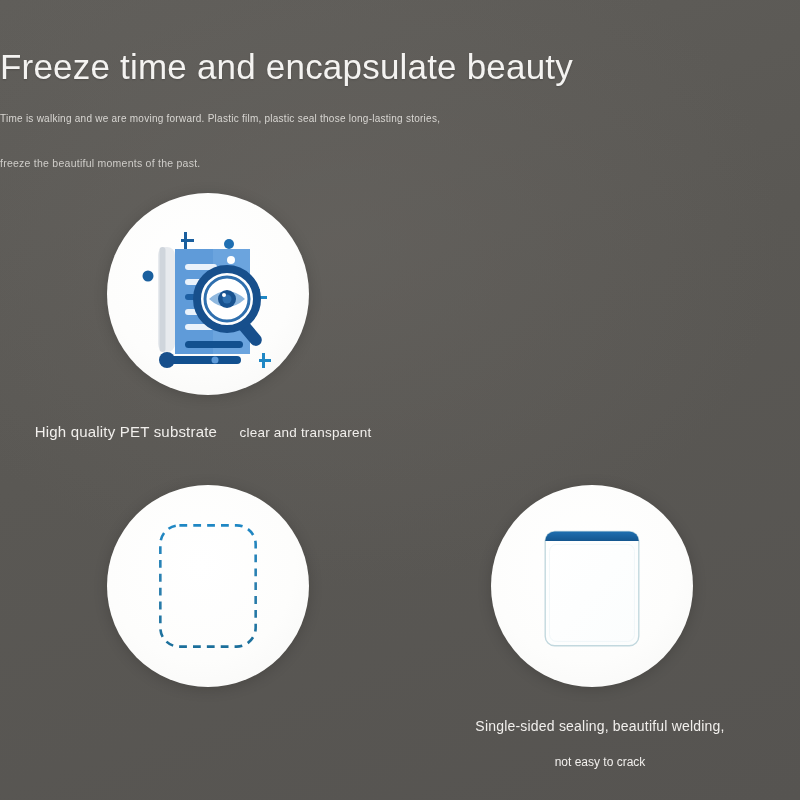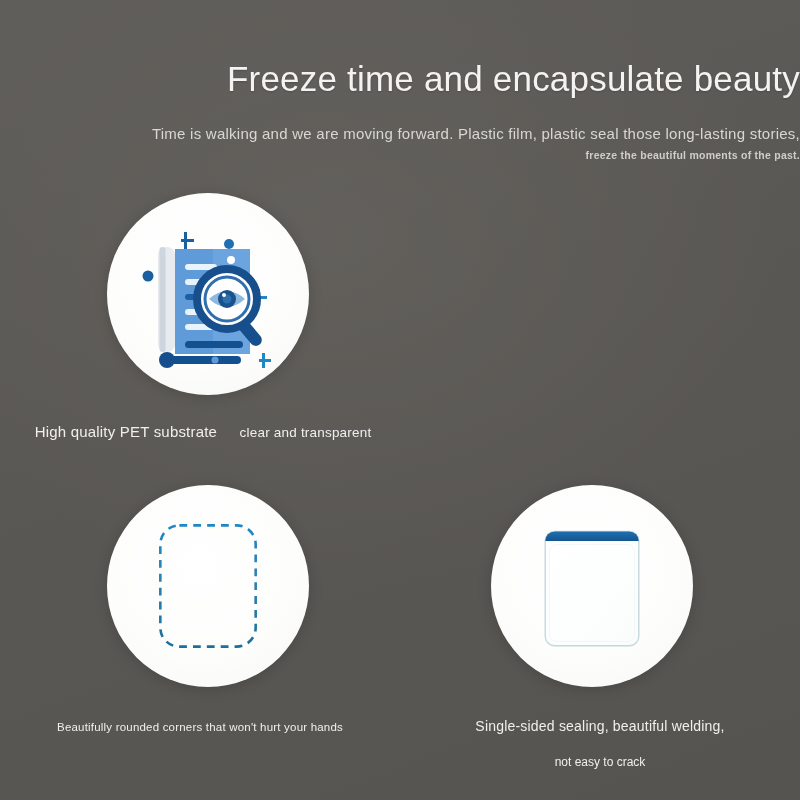--- a/index.html
+++ b/index.html
@@ -15,44 +15,43 @@
   .bg-wash {
     position:absolute; inset:0;
     background:
       radial-gradient(ellipse 90% 70% at 42% 30%, rgba(104,101,97,0.55) 0%, rgba(104,101,97,0) 62%),
       linear-gradient(160deg, #605e5a 0%, #5a5854 45%, #565451 100%);
     pointer-events:none;
   }
   .stage { position:relative; width:800px; height:800px; }
 
   
-  .header { position:absolute; top:12px; left:0; width:800px; text-align:right; }
+  .header { position:absolute; top:0; left:0; width:800px; text-align:left; }
   .title {
     margin-top:48px;
     font-size:35px;
     font-weight:400;
     color:#f4f3f1;
     letter-spacing:0.2px;
     line-height:1.1;
     text-shadow:0 1px 2px rgba(0,0,0,0.18);
   }
   .subtitle-1 {
     margin-top:26px;
-    font-size:15px;
+    font-size:10px;
     color:#d9d7d3;
     letter-spacing:0.25px;
     font-weight:400;
   }
   .subtitle-2 {
-    margin-top:7px;
+    margin-top:33px;
     font-size:10.5px;
     color:#cfcdc9;
     letter-spacing:0.25px;
-    font-weight:700;
-    padding-left:12px;
+    font-weight:400;
   }
 
   
   .features { position:absolute; top:185px; left:0; width:800px; }
   .row { position:relative; width:688px; height:292px; }
   .cell { position:absolute; top:0; width:400px; height:292px; }
   .cell.left  { left:0; }
   .cell.right { left:400px; }
 
   .circle {
@@ -197,25 +196,20 @@
             <svg viewBox="0 0 120 150" width="104" height="130">
               <defs>
                 <linearGradient id="dashgrad" x1="0" y1="0" x2="0" y2="1">
                   <stop offset="0%" stop-color="#1f87c4"></stop>
                   <stop offset="50%" stop-color="#2c7fae"></stop>
                   <stop offset="100%" stop-color="#1b6f9b"></stop>
                 </linearGradient>
               </defs>
               <rect x="5" y="5" width="110" height="140" rx="22" ry="22" fill="none" stroke="url(#dashgrad)" stroke-width="3" stroke-dasharray="9 7" stroke-linecap="butt"></rect>
             </svg>
-          </span>
-        </div>
-        <div class="caption cap-bot cap-small">
-          <span class="line">
-            <span class="main inline">Beautifully rounded corners that won't hurt your hands</span>
           </span>
         </div>
       </div>
 
       <div class="cell right">
         <div class="circle shift-right">
           <span>
             <svg viewBox="0 0 120 150" width="104" height="130">
               <defs>
                 <linearGradient id="sealgrad" x1="0" y1="0" x2="0" y2="1">

